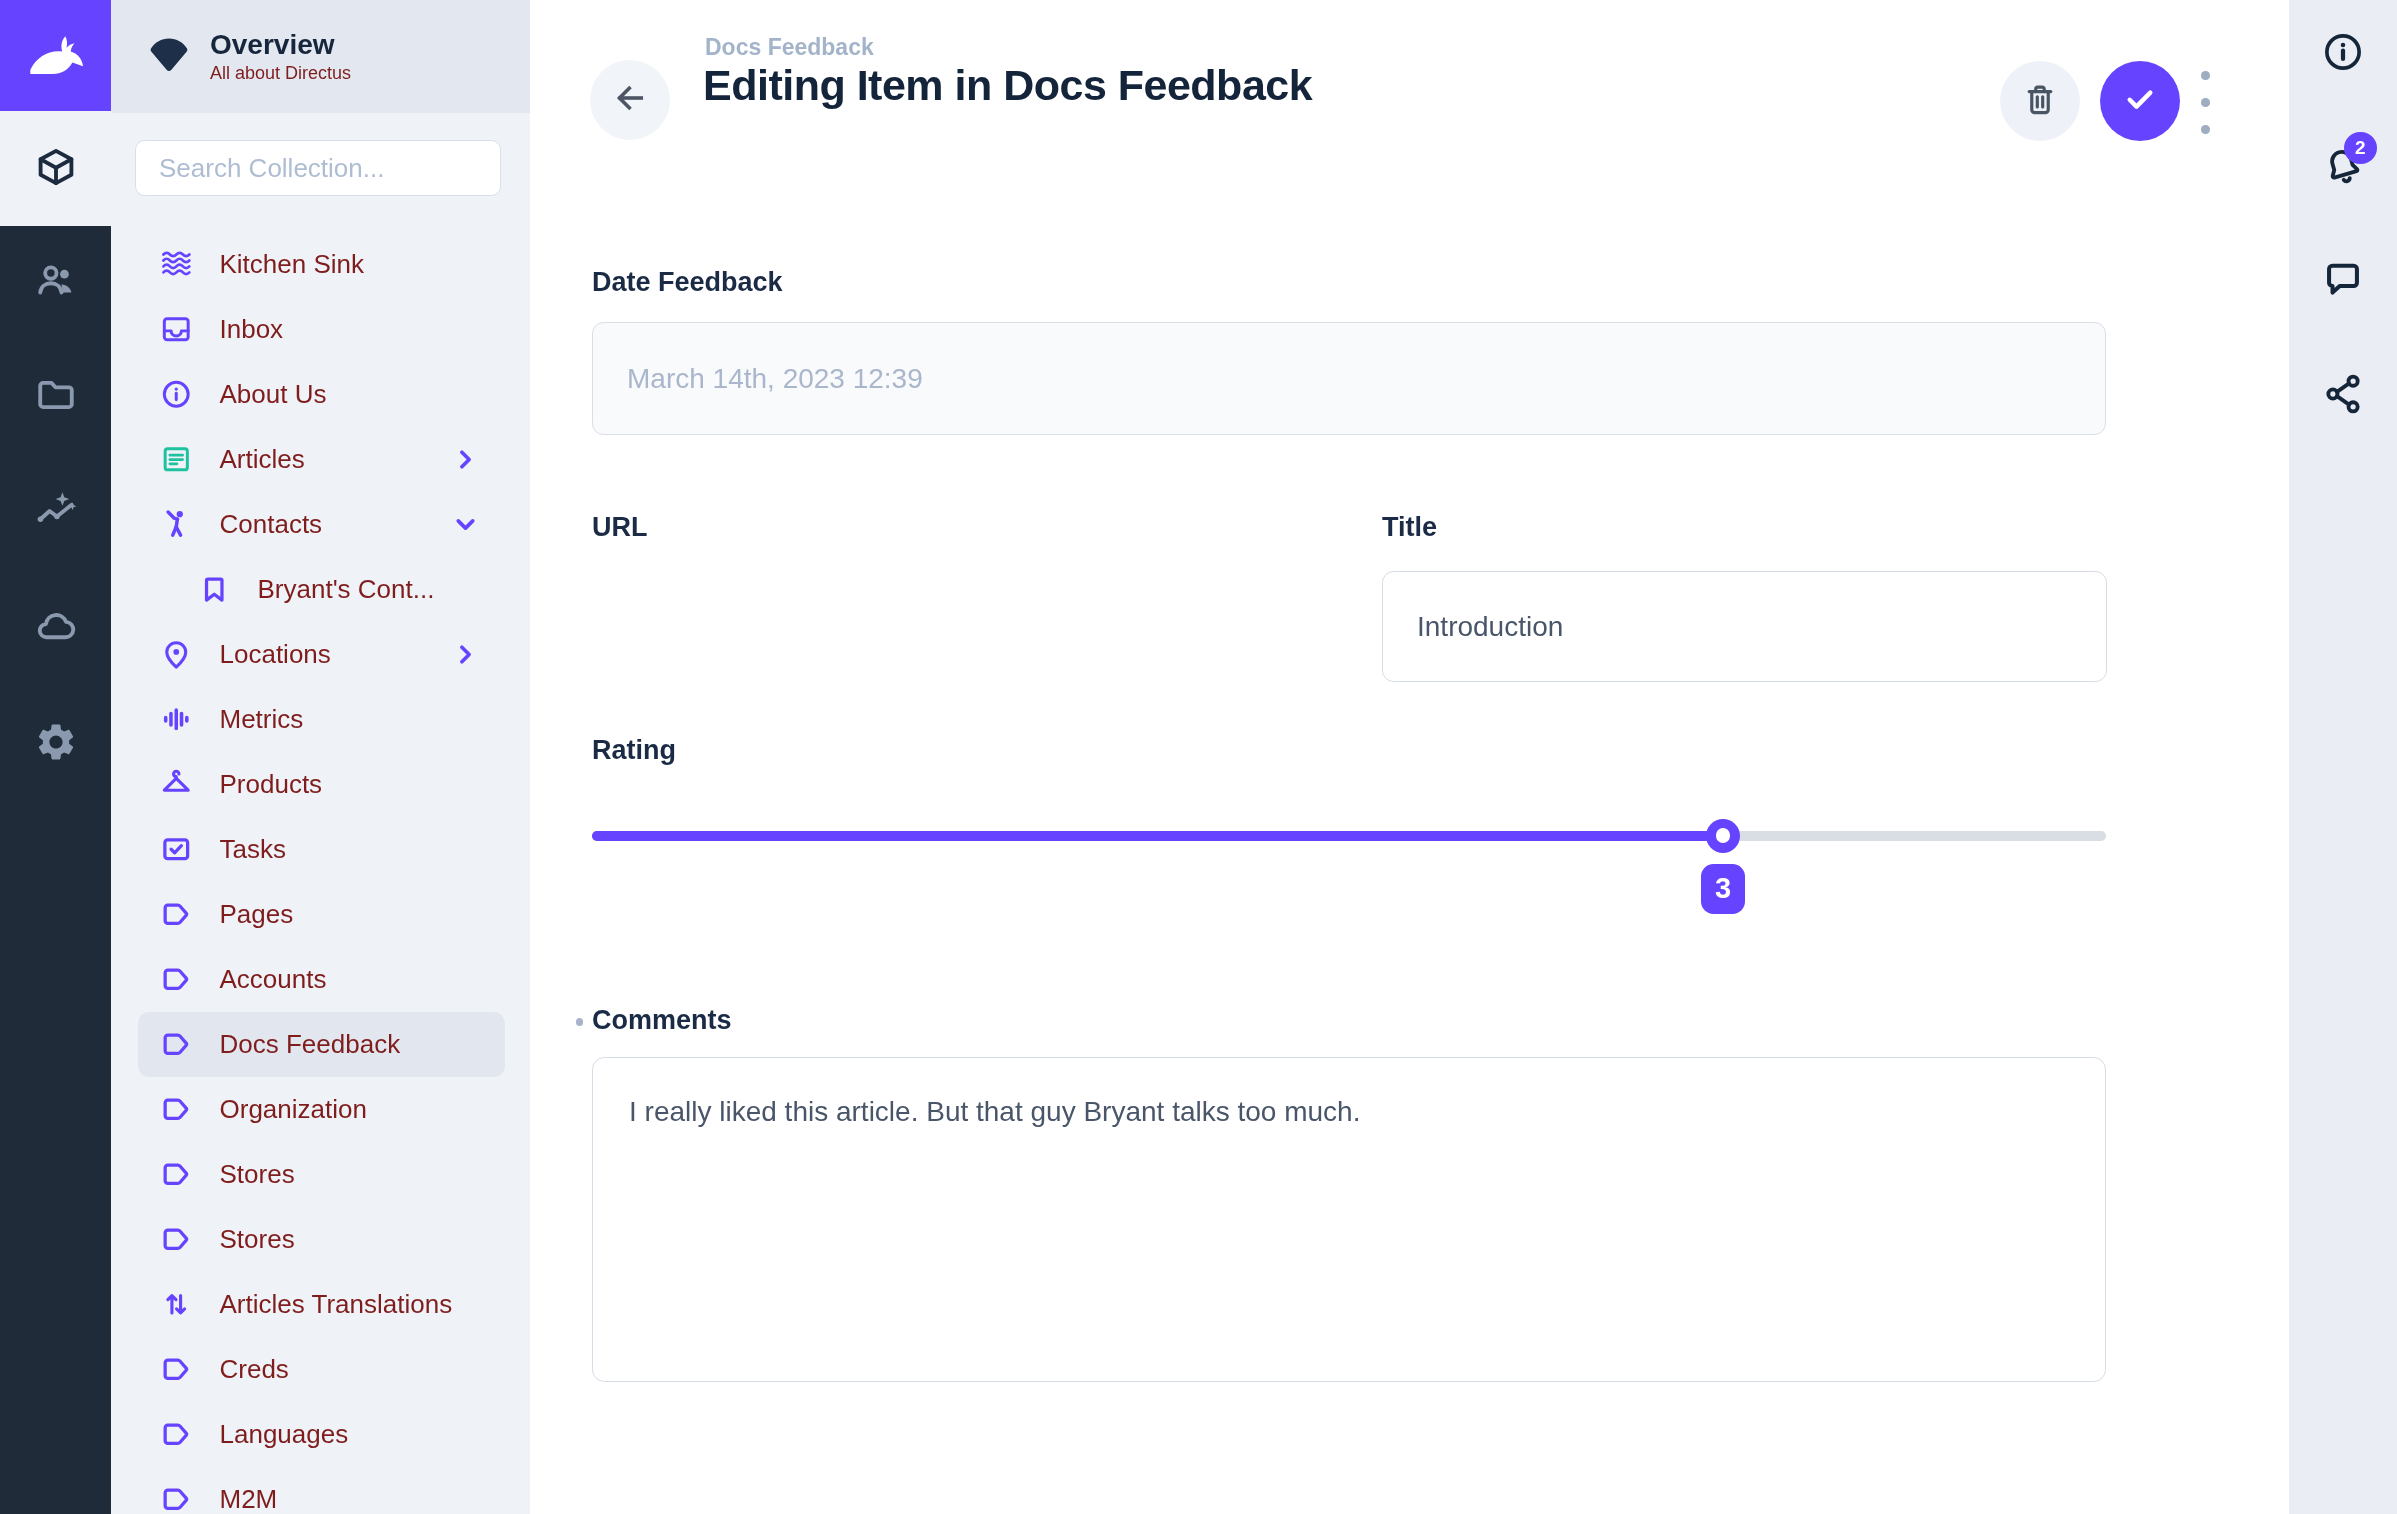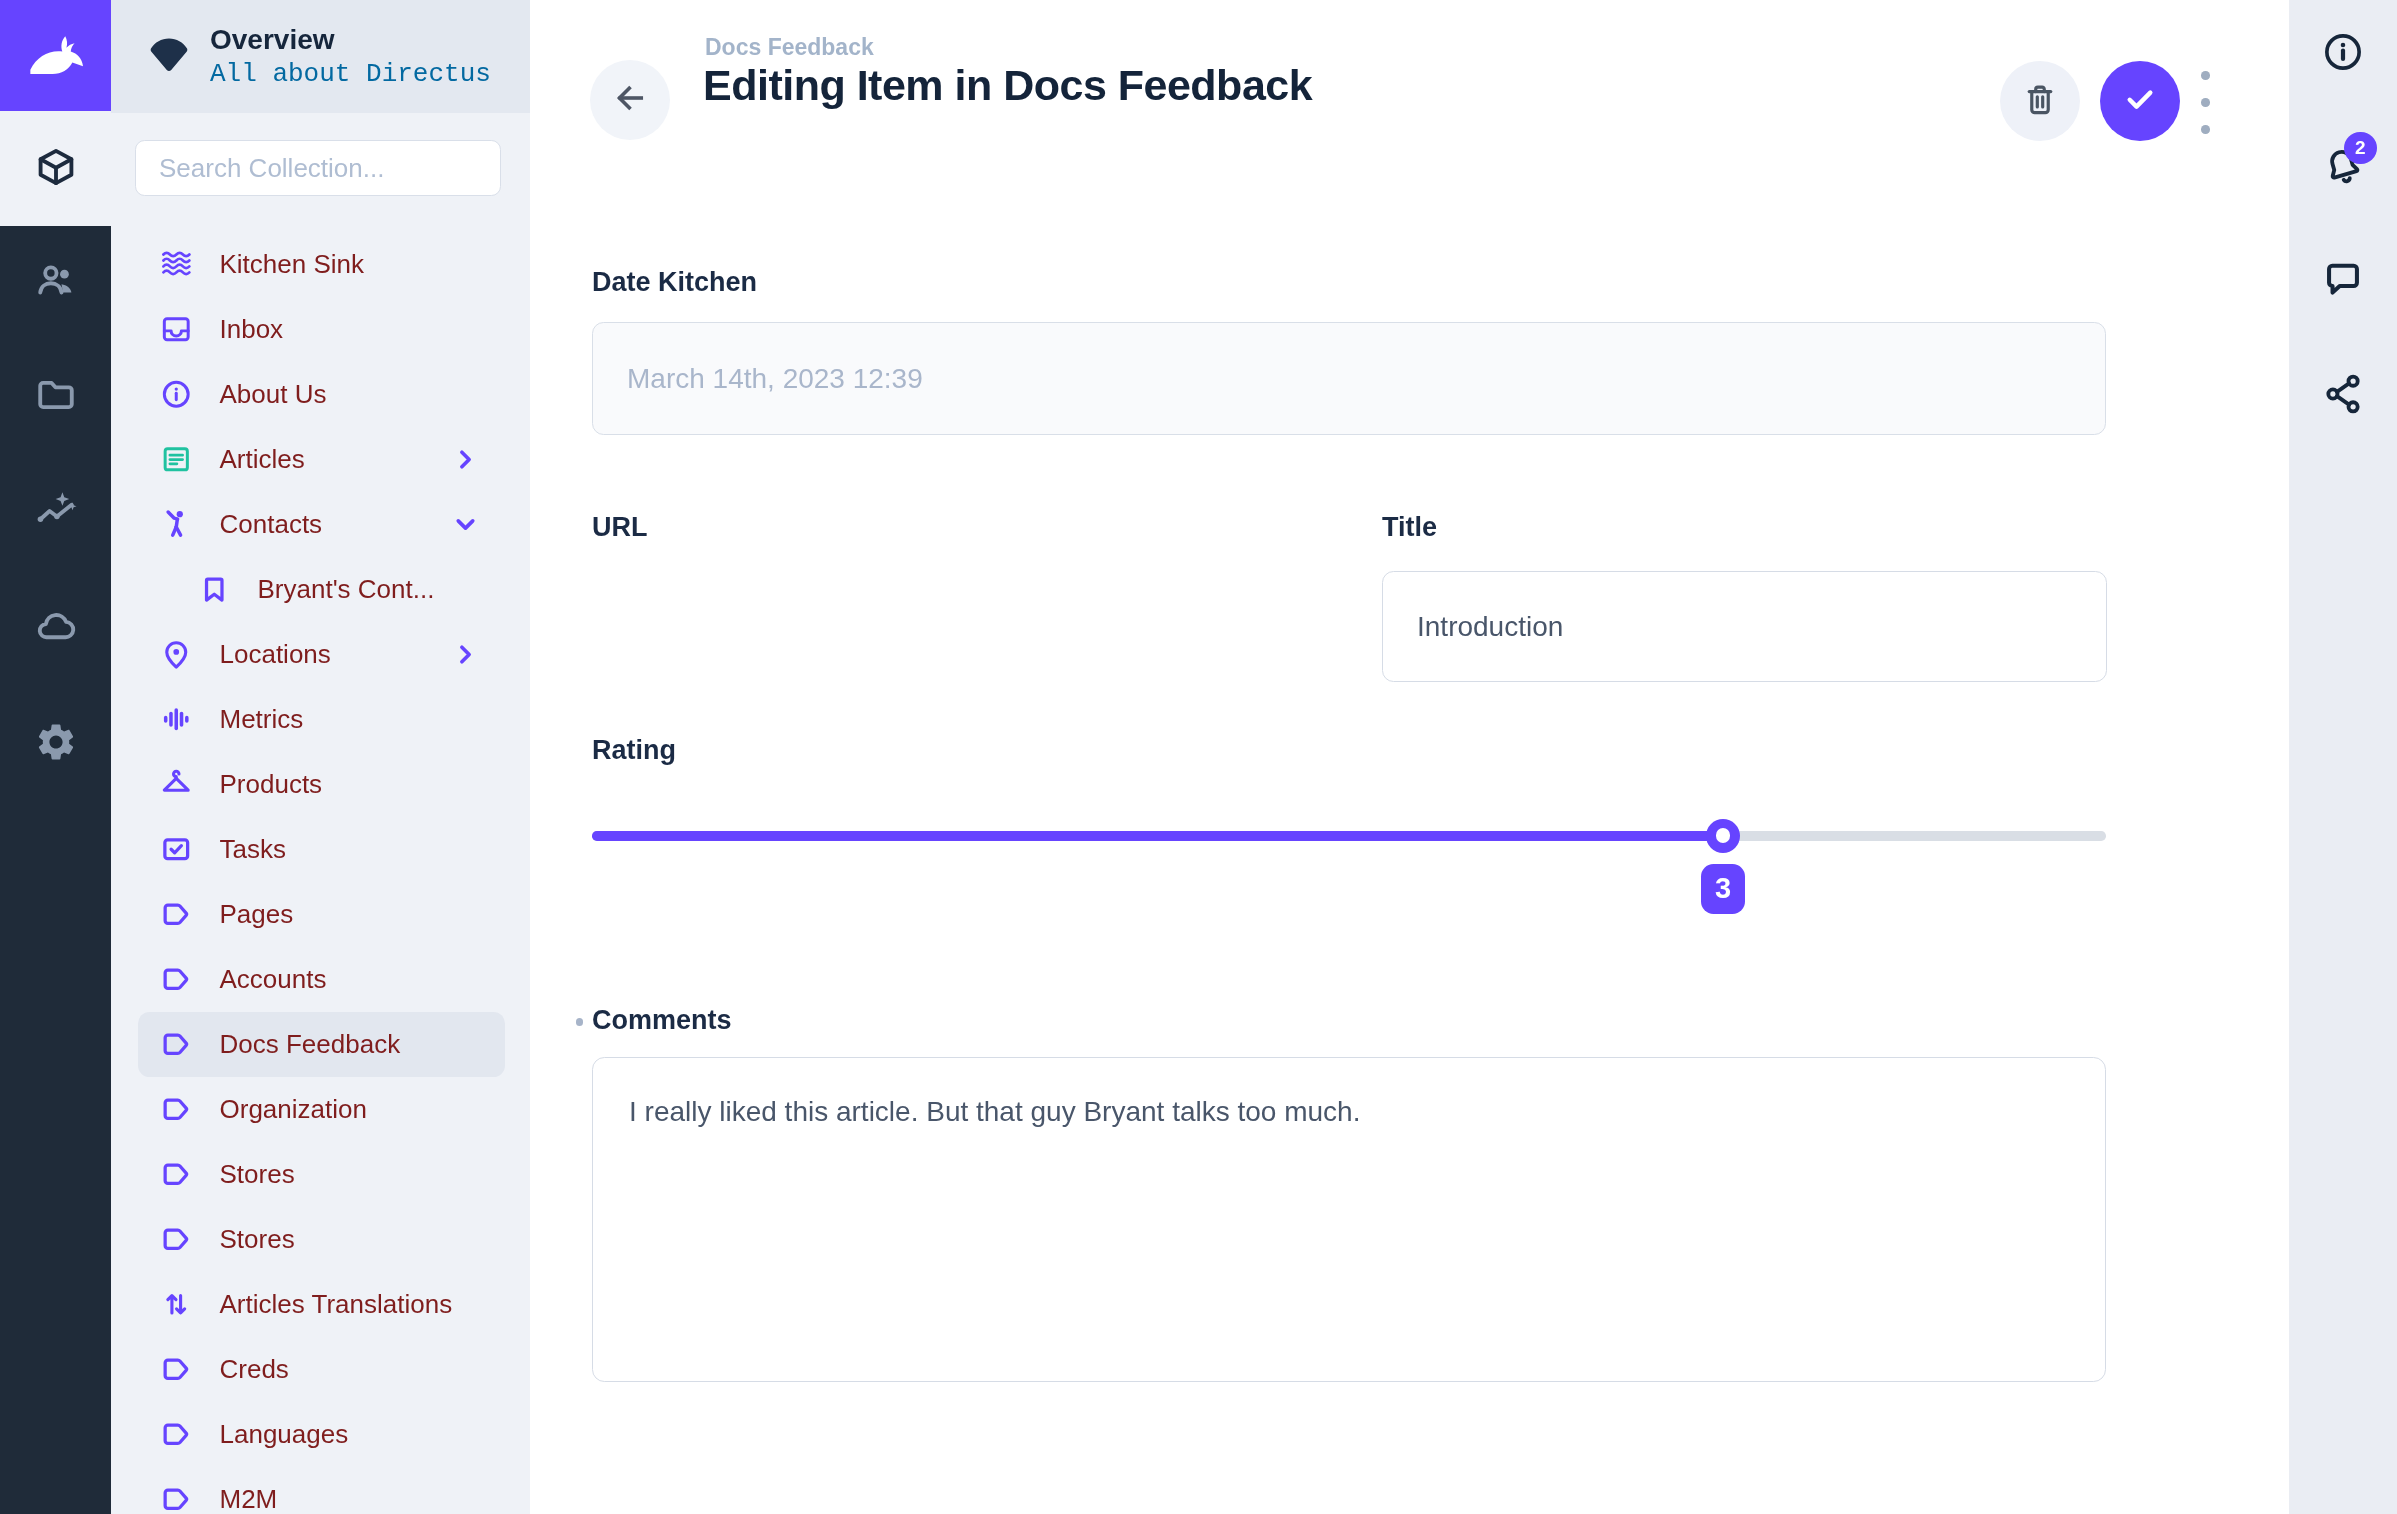--- a/index.html
+++ b/index.html
@@ -17,21 +17,21 @@
   .module-tile.active { background:#EFF2F7; color:#1D2B3E; height:115px; }
   .module-tile svg { width:44px; height:44px; }
 
   
   .nav { position:absolute; left:111px; top:0; width:419px; height:1514px; background:#EFF2F7; overflow:hidden; }
   .nav-header { position:absolute; left:0; top:0; width:419px; height:113px; background:#E3E8F0;
                 display:flex; align-items:center; padding-left:36px; gap:19px; }
   .nav-header .wedge { width:44px; height:44px; flex:0 0 auto; display:flex; align-items:center; }
   .nav-header-text { display:flex; flex-direction:column; gap:2.9px; }
   .nav-title { font-size:28px; font-weight:700; color:#16263C; }
-  .nav-subtitle { font-size:26px; font-weight:500; color:#0369a1;font-family:Liberation Mono, monospace; }
+  .nav-subtitle { font-size:18px; font-weight:500; color:#7f1d1d; }
   .search-box { position:absolute; left:24px; top:140px; width:366px; height:56px; background:#ffffff;
                 border:1.9px solid #D9DFE9; border-radius:9.6px; display:flex; align-items:center; }
   .search-box input { border:none; outline:none; background:transparent; width:100%; height:100%;
                       padding:0 23px; font-size:26px; font-family:inherit; color:#5B6B82; }
   .search-box input::placeholder { color:#AFBDD2; }
   .nav-item { position:absolute; left:27px; width:367px; height:65px; border-radius:11.5px;
               display:flex; align-items:center; padding-left:22px; cursor:pointer; }
   .nav-item.active { background:#E2E7EF; }
   .nav-item .nicon { width:32.5px; height:32.5px; flex:0 0 auto; color:var(--accent); display:flex; }
   .nav-item .nicon svg { width:32.5px; height:32.5px; }
@@ -383,21 +383,21 @@
         <path d="M5.5 12.5 l4.3 4.3 L18.5 8"></path>
       </svg>
     </span>
   </div>
   <div class="dots-btn">
     <i></i>
       <i></i>
       <i></i>
   </div>
 
-  <div class="field-label" style="left:62px; top:267px;">Date Kitchen</div>
+  <div class="field-label" style="left:62px; top:267px;">Date Feedback</div>
   <input class="text-input date-input" style="left: 62px; top: 322px;" placeholder="March 14th, 2023 12:39">
 
   <div class="field-label" style="left:62px; top:512px;">URL</div>
 
   <div class="field-label" style="left:852px; top:512px;">Title</div>
   <input class="text-input" style="left: 852px; top: 571px; width: 725px;" value="Introduction">
 
   <div class="field-label" style="left:62px; top:735px;">Rating</div>
   <div class="slider-track">
     <div class="slider-fill" id="slider-fill" style="width: 1131px;"></div>

